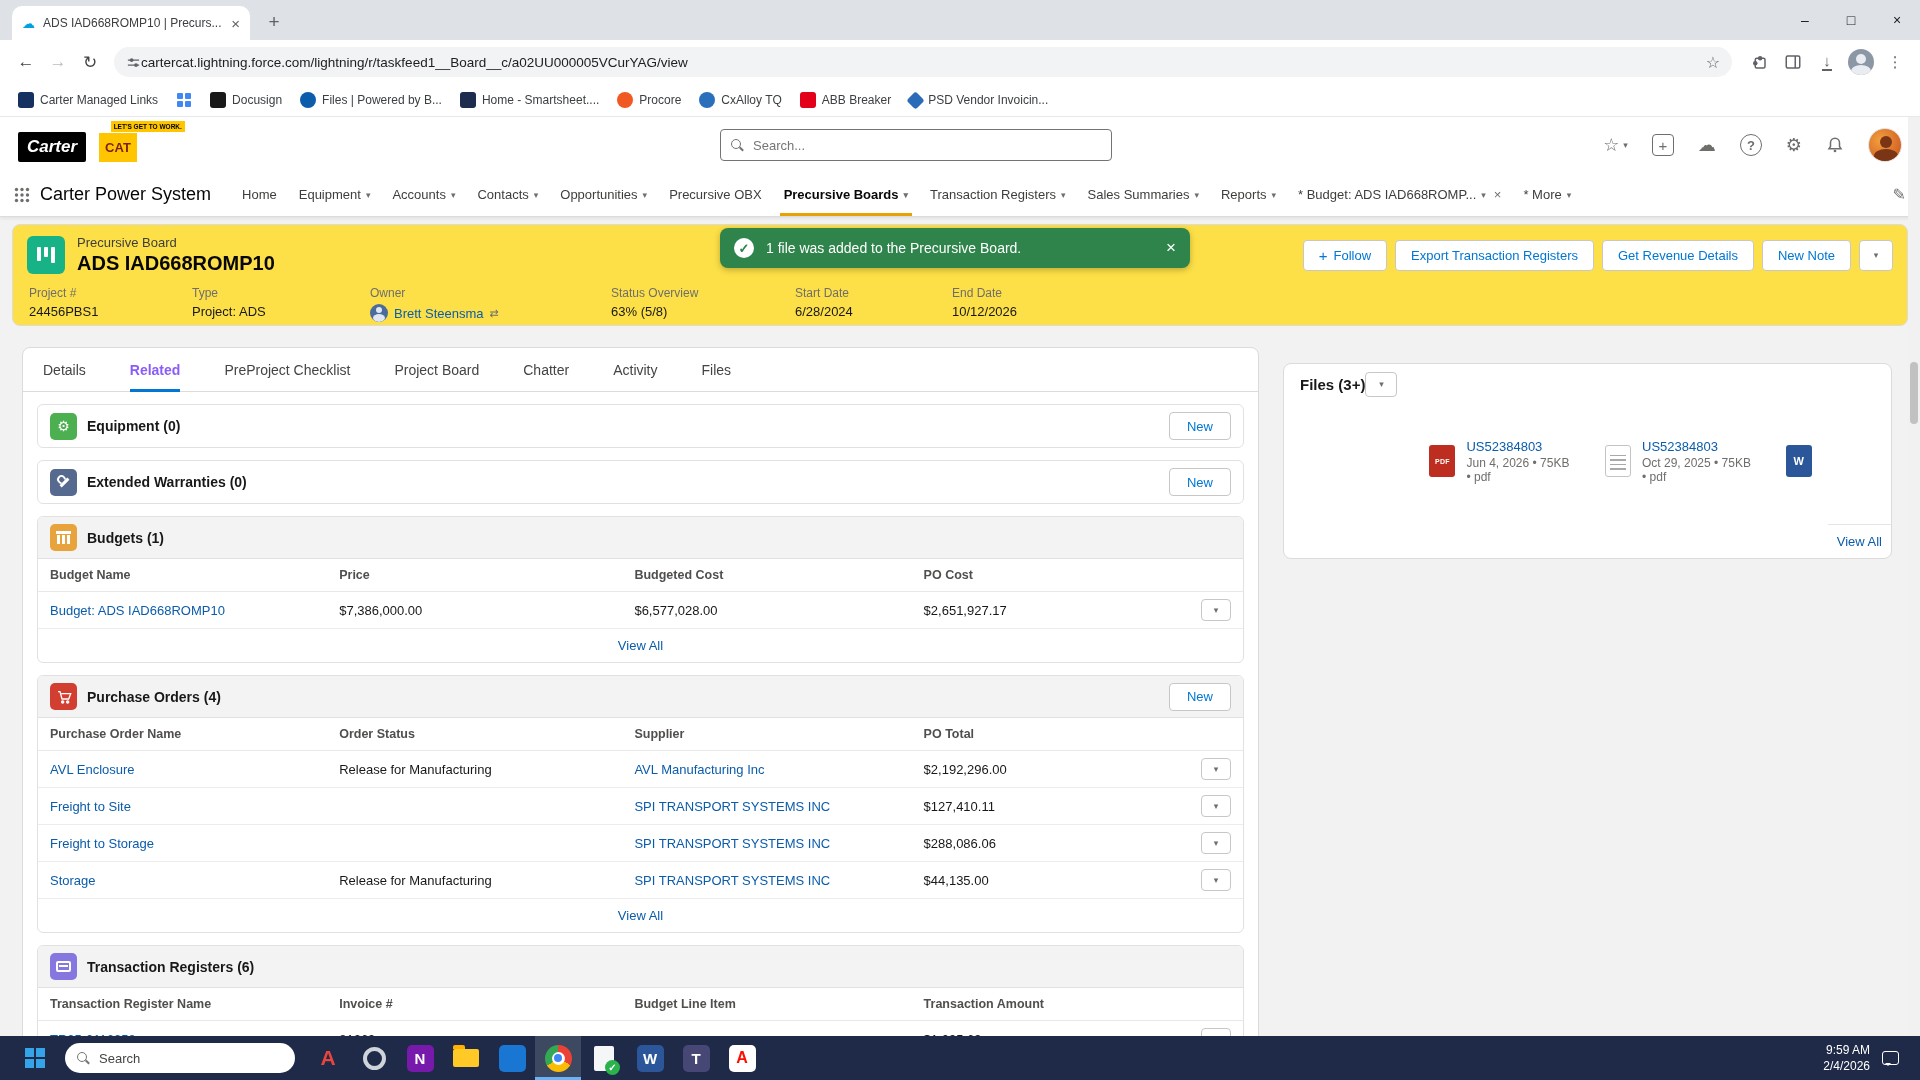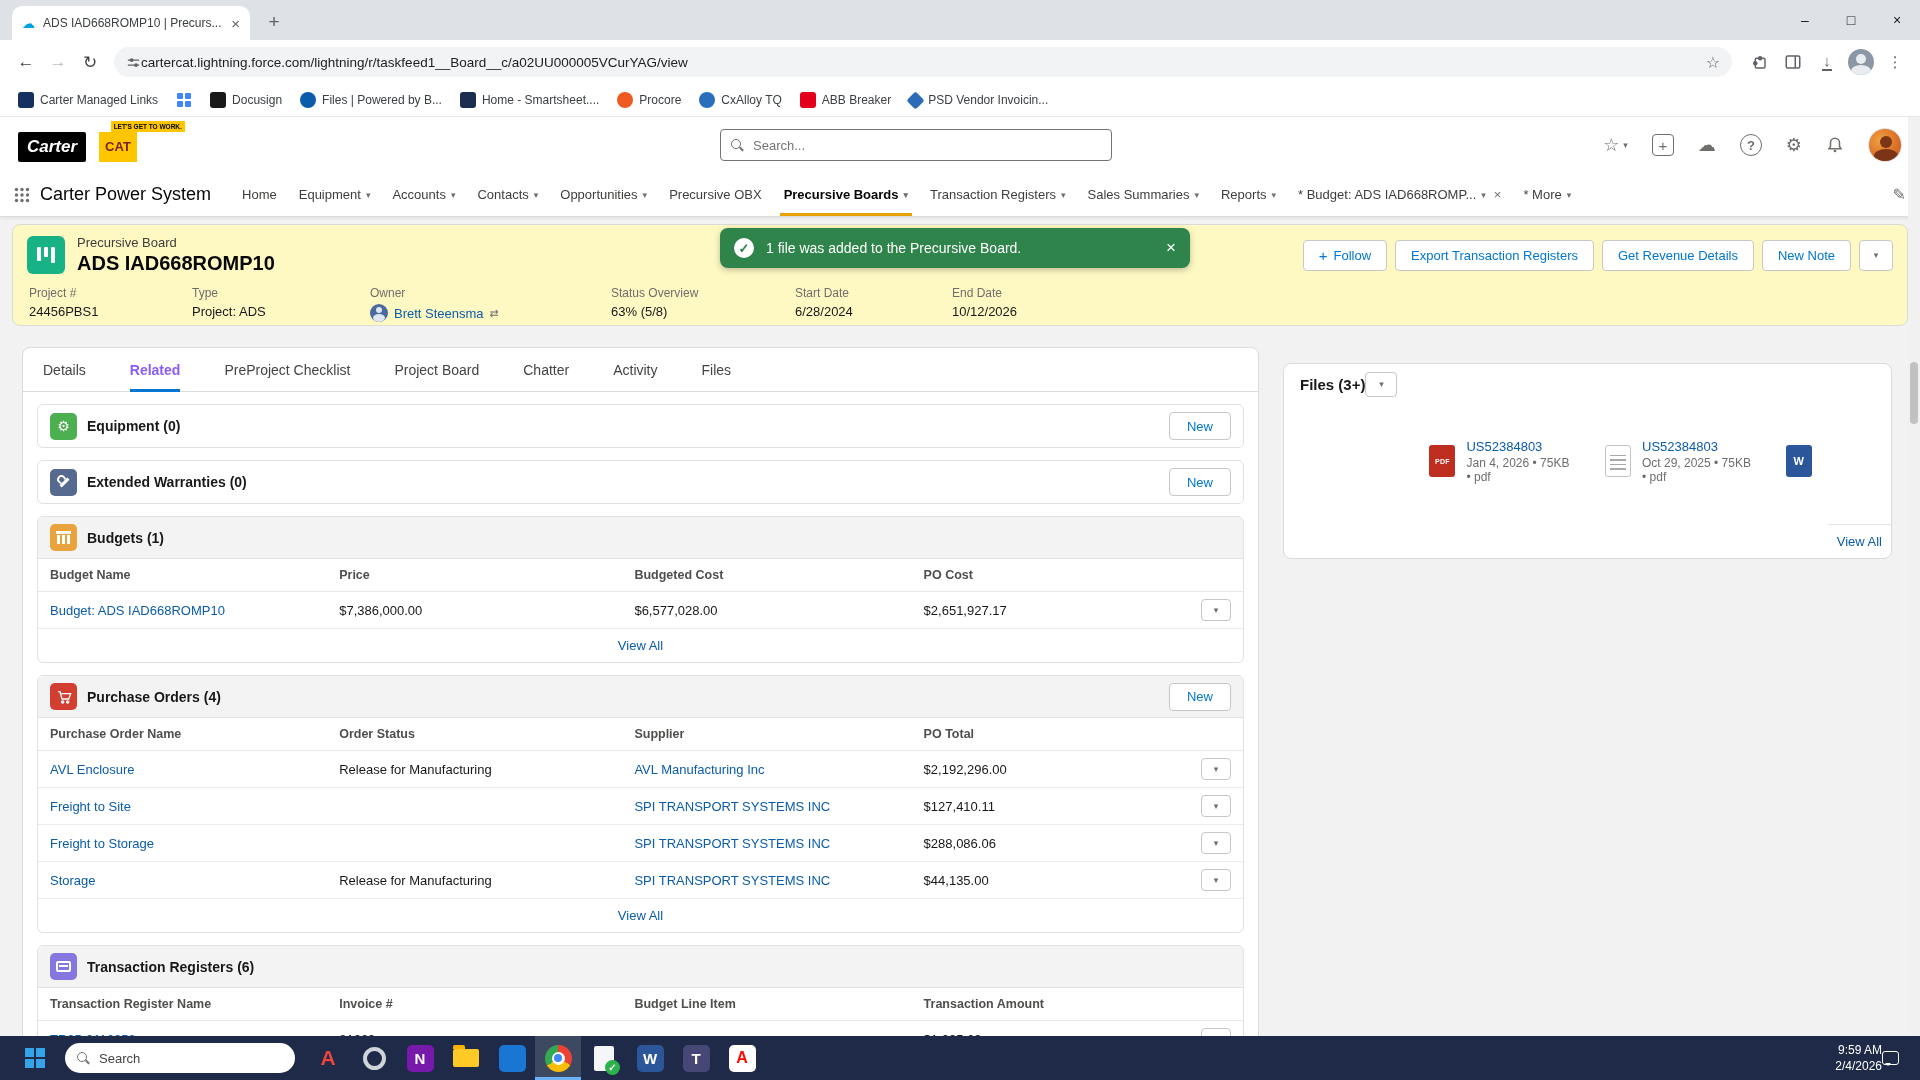--- a/index.html
+++ b/index.html
@@ -35,21 +35,21 @@
 .bm{display:flex;align-items:center;gap:6px;padding:4px 8px;border-radius:6px;font-size:12px;color:#3c4043;white-space:nowrap}
 .bm-ico{width:16px;height:16px;border-radius:3px;flex:none}
 .bm-grid{display:grid;grid-template-columns:6px 6px;grid-gap:2px;width:16px;height:16px;padding:1px}
 .bm-grid i{background:#4285f4;border-radius:1px}
 .bmi-1{background:#14315f}.bmi-2{background:#191919}.bmi-3{background:#0b5cab;border-radius:50%}
 .bmi-4{background:#1d2d50}.bmi-5{background:#f05a22;border-radius:50%}.bmi-6{background:#2a6fbb;border-radius:50%}
 .bmi-7{background:#e2001a}.bmi-8{background:#2b6cb8;transform:rotate(45deg);width:13px;height:13px}
 
 
 .sfheader{position:absolute;top:117px;width:100%;height:56px;background:#fff;display:flex;align-items:center;padding:0 18px}
-.logo{display:flex;position:relative;margin-top:4px}
+.logo{display:flex;align-items:center;position:relative;margin-top:4px}
 .logo-word{background:#000;color:#fff;font-weight:bold;font-style:italic;font-size:17px;padding:5px 9px;border-radius:2px}
 .logo-cat{background:#ffc600;color:#7f1d1d;font-weight:bold;font-size:13px;padding:7px 6px;margin-left:13px}
 .logo-tag{position:absolute;top:-11px;right:-48px;background:#ffc600;color:#000;font-size:6.5px;font-weight:bold;padding:2px 3px;white-space:nowrap}
 .sf-search{position:absolute;left:720px;top:12px;width:392px;height:32px;border:1px solid #747474;border-radius:4px;display:flex;align-items:center;padding:0 10px;gap:9px;background:#fff}
 .sf-search input{border:none;outline:none;font-size:13px;flex:1;color:#444;font-family:"Liberation Sans",sans-serif;background:transparent}
 .mag{width:13px;height:13px;position:relative;flex:none}
 .mag::before{content:"";position:absolute;width:8px;height:8px;border:1.6px solid #747474;border-radius:50%;left:0;top:0}
 .mag::after{content:"";position:absolute;width:5px;height:1.7px;background:#747474;transform:rotate(45deg);left:8px;top:9.5px}
 .sfheader-icons{margin-left:auto;display:flex;align-items:center;gap:24px}
 .hicon{font-size:18px;color:#706e6b;line-height:1;display:flex;align-items:center}
@@ -67,21 +67,21 @@
 .appname{font-size:18px;color:#080707;margin-right:20px;white-space:nowrap}
 .navitems{display:flex;align-items:flex-start;height:100%}
 .nav-item{display:flex;align-items:center;gap:5px;padding:0 11px;height:100%;font-size:13px;color:#3e3e3c;position:relative;white-space:nowrap;cursor:default}
 .nav-item.active{font-weight:bold;color:#080707}
 .nav-item.active::after{content:"";position:absolute;left:7px;right:7px;bottom:0;height:3px;background:#e8a100}
 .caret{font-size:9px;color:#706e6b}
 .navclose{font-size:13px;color:#706e6b;margin-left:3px}
 .nav-pencil{margin-left:auto;font-size:16px;color:#706e6b}
 
 
-.record-card{position:absolute;left:12px;top:224px;width:1896px;height:102px;background:#fef9c3;border:1px solid #dddbda;border-radius:8px;padding:10px 14px}
+.record-card{position:absolute;left:12px;top:224px;width:1896px;height:102px;background:#fde047;border:1px solid #dddbda;border-radius:8px;padding:10px 14px}
 .rc-top{display:flex;align-items:center}
 .entity-icon{width:38px;height:38px;border-radius:6px;display:flex;align-items:center;justify-content:center;flex:none}
 .ic-board{background:#18b287}
 .kanban{display:flex;gap:3px;align-items:flex-start}
 .kanban i{width:4px;background:#fff;border-radius:1px;display:block}
 .kanban i:nth-child(1){height:14px}.kanban i:nth-child(2){height:10px}.kanban i:nth-child(3){height:16px}
 .rc-titles{margin-left:12px}
 .entity-label{font-size:13px;color:#3e3e3c}
 .record-title{font-size:20px;font-weight:bold;color:#080707;margin-top:2px}
 .actions{display:flex;gap:8px;margin-left:auto;align-items:center}
@@ -168,21 +168,21 @@
 .ring{width:23px;height:23px;border:4px solid #cfd3da;border-radius:50%}
 .sq-n{background:#7719aa}.sq-blue{background:#1976d2}.sq-w{background:#2b579a}.sq-t{background:#464775}
 .sq-acr{background:#fff;color:#fa0f00;font-size:16px}
 .folder{width:26px;height:18px;background:#ffca28;border-radius:2px;position:relative}
 .folder::before{content:"";position:absolute;top:-4px;left:0;width:12px;height:4px;background:#ffb300;border-radius:2px 2px 0 0}
 .chrome-ico{width:27px;height:27px;border-radius:50%;background:conic-gradient(#ea4335 0 33%,#fbbc05 0 66%,#34a853 0 100%);position:relative}
 .chrome-ico::before{content:"";position:absolute;left:7px;top:7px;width:13px;height:13px;border-radius:50%;background:#fff}
 .chrome-ico::after{content:"";position:absolute;left:9.5px;top:9.5px;width:8px;height:8px;border-radius:50%;background:#4285f4}
 .checkdoc{width:20px;height:25px;background:#f4f6f8;border-radius:2px;position:relative}
 .checkbadge{position:absolute;right:-6px;bottom:-4px;width:15px;height:15px;background:#2bb24c;border-radius:50%;color:#fff;font-size:10px;display:flex;align-items:center;justify-content:center;font-weight:bold}
-.tray{margin-left:auto;display:flex;align-items:center;padding-right:6px}
+.tray{margin-left:auto;display:flex;align-items:center;gap:12px;padding-right:6px}
 .clock{color:#fff;font-size:12px;text-align:right;line-height:1.35}
 .notif{width:17px;height:14px;border:1.6px solid #fff;border-radius:3px;position:relative}
 .notif::after{content:"";position:absolute;left:2px;bottom:-5px;border:3px solid transparent;border-top-color:#fff}
 
 .svgic{display:flex;align-items:center;justify-content:center}
 </style>
 </head>
 <body>
 
 <div class="screen">
@@ -642,21 +642,21 @@
 
   <div class="files-card">
     <div class="files-head">
       <span class="files-title">Files (3+)</span>
       <span class="files-dd">▾</span>
     </div>
     <div class="file-item">
       <span class="file-thumb thumb-pdf">PDF</span>
       <div>
         <div class="file-name">US52384803</div>
-        <div class="file-meta">Jan 4, 2026 • 75KB • pdf</div>
+        <div class="file-meta">Jun 4, 2026 • 75KB • pdf</div>
       </div>
     </div>
     <div class="file-item">
       <span class="file-thumb thumb-page"></span>
       <div>
         <div class="file-name">US52384803</div>
         <div class="file-meta">Oct 29, 2025 • 75KB • pdf</div>
       </div>
     </div>
     <div class="file-item">

